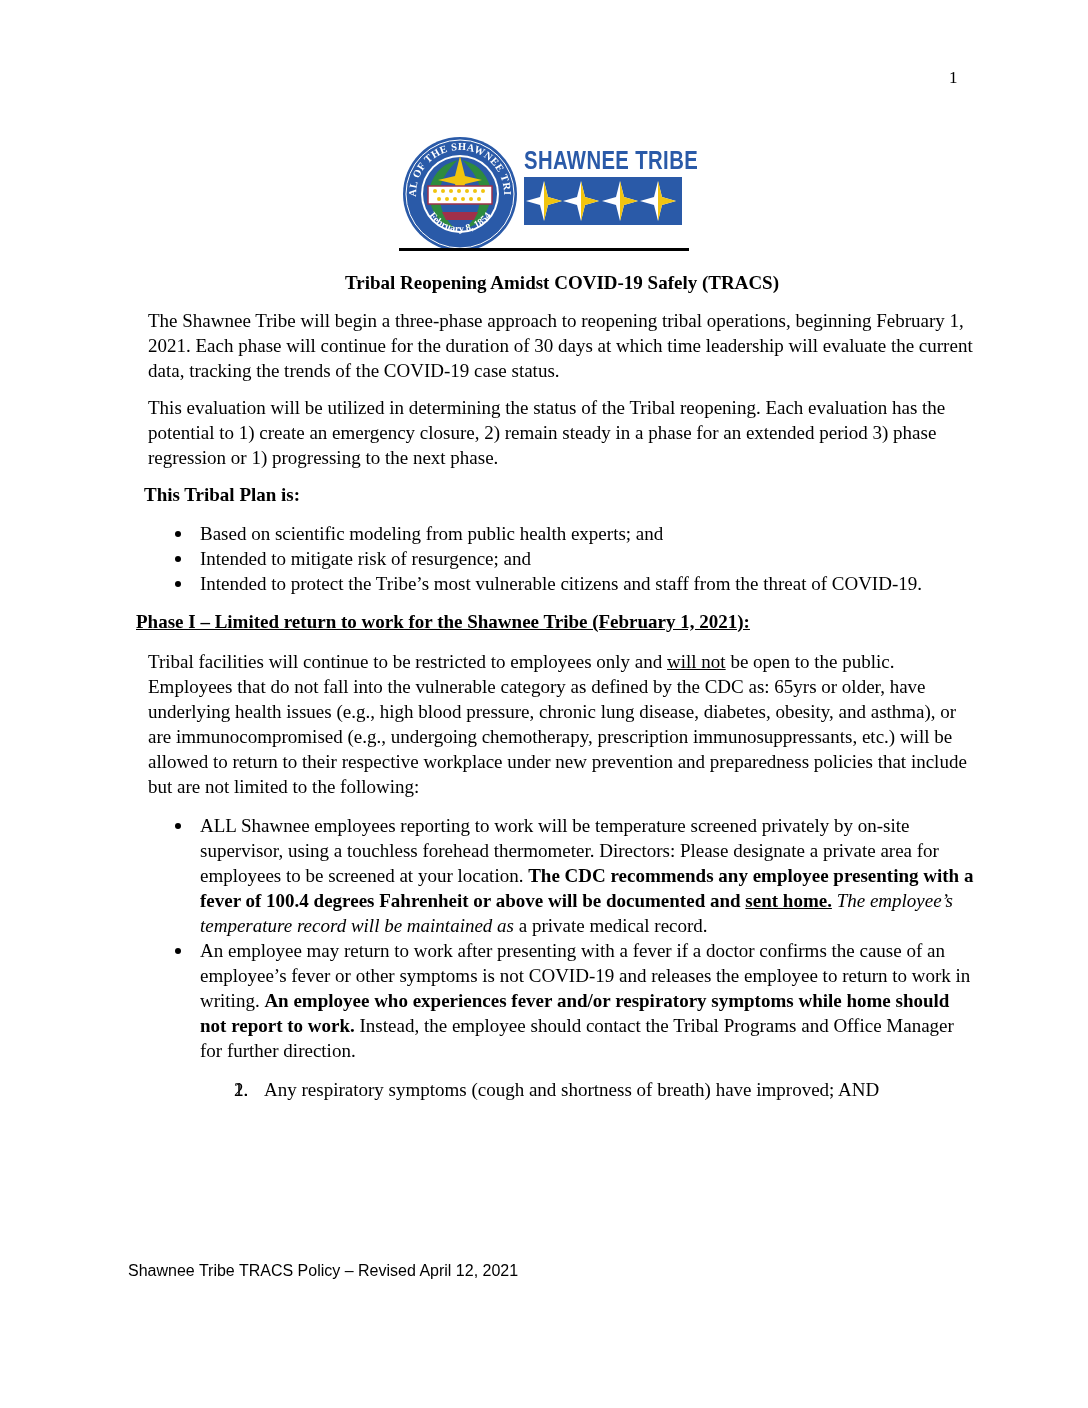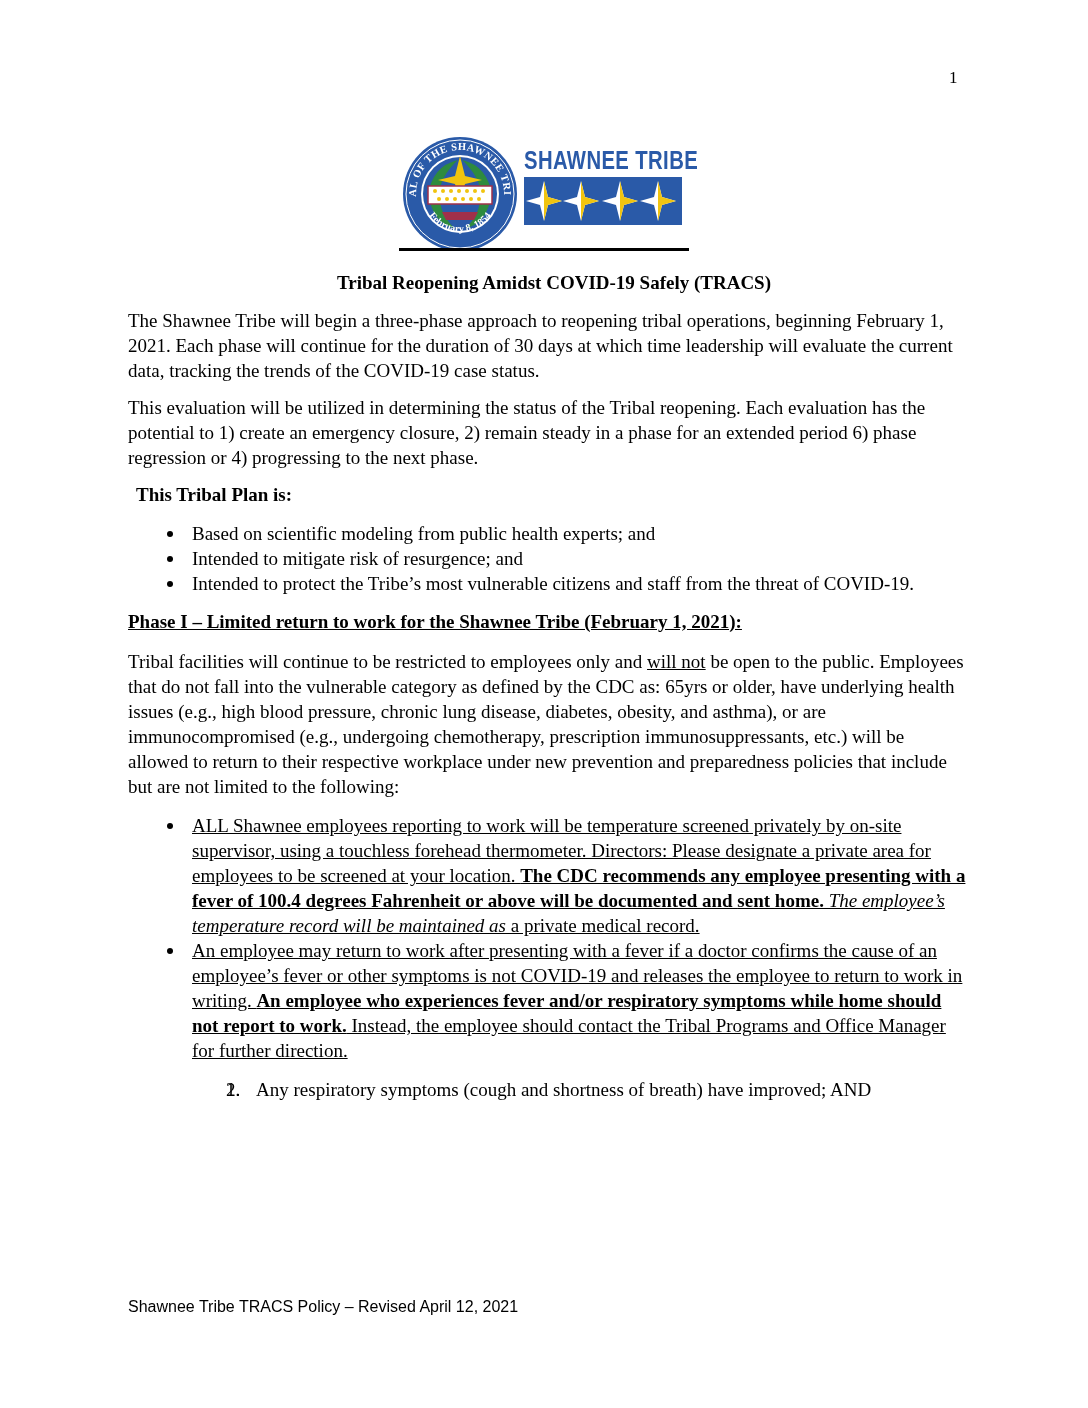--- a/index.html
+++ b/index.html
@@ -24,50 +24,50 @@
       line-height: 28px;
     }
     .brand-box {
       position: absolute; left: 122px; top: 41px; width: 158px; height: 48px;
       background: #2a5aa8;
     }
     .logo-rule {
       position: absolute; left: 399px; top: 248px; width: 290px; height: 3px; background: #000;
     }
     .content {
-      position: absolute; left: 128px; top: 270px; width: 840px;
+      position: absolute; left: 136px; top: 270px; width: 840px;
       font-size: 19px; line-height: 25px;
     }
     .title {
       text-align: center; font-weight: bold; font-size: 19px; margin: 0 0 13px 0;
       padding-left: 12px;
     }
-    p { margin: 0 0 12px 0; }
+    p { margin: 0 0 12px 12px; }
     .plan-heading { font-weight: bold; margin: 0 0 14px 8px; }
     ul.bullets { list-style: none; margin: 0 0 13px 0; padding: 0; }
     ul.bullets li { position: relative; padding-left: 64px; }
     ul.bullets li .dot {
       position: absolute; left: 39px; top: 10px; width: 6px; height: 6px;
       background: #000; border-radius: 50%;
     }
     .phase-heading { font-weight: bold; text-decoration: underline; margin: 8px 0 15px 0; }
-    ul.bullets2 { list-style: none; margin: 14px 0 14px 0; padding: 0; text-decoration: underline; }
+    ul.bullets2 { list-style: none; margin: 14px 0 14px 0; padding: 0; }
     ul.bullets2 li { position: relative; padding-left: 64px; }
     ul.bullets2 li .dot {
       position: absolute; left: 39px; top: 10px; width: 6px; height: 6px;
       background: #000; border-radius: 50%;
     }
     ol.criteria { list-style: none; margin: 0; padding: 0; }
     ol.criteria li { position: relative; padding-left: 128px; }
     ol.criteria li .num { position: absolute; left: 98px; top: 0; }
     .u { text-decoration: underline; }
     .b { font-weight: bold; }
     .i { font-style: italic; }
     .footer {
-      position: absolute; left: 128px; top: 1298px;
+      position: absolute; left: 128px; top: 1262px;
       font-family: "Liberation Sans", "DejaVu Sans", sans-serif; font-size: 16px;
     }
   </style>
 </head>
 <body>
 
 <div class="page-number">1</div>
 
 <div class="logo-wrap">
   <svg class="seal" viewBox="0 0 116 116" xmlns="http://www.w3.org/2000/svg">
@@ -129,21 +129,21 @@
       </g>
     </svg>
   </div>
 </div>
 <div class="logo-rule"></div>
 
 <div class="content">
   <div class="title">Tribal Reopening Amidst COVID-19 Safely (TRACS)</div>
 
   <p>The Shawnee Tribe will begin a three-phase approach to reopening tribal operations, beginning February 1, 2021. Each phase will continue for the duration of 30 days at which time leadership will evaluate the current data, tracking the trends of the COVID-19 case status.</p>
-  <p>This evaluation will be utilized in determining the status of the Tribal reopening. Each evaluation has the potential to 1) create an emergency closure, 2) remain steady in a phase for an extended period 6) phase regression or 4) progressing to the next phase.</p>
+  <p>This evaluation will be utilized in determining the status of the Tribal reopening. Each evaluation has the potential to 1) create an emergency closure, 2) remain steady in a phase for an extended period 3) phase regression or 1) progressing to the next phase.</p>
 
   <p class="plan-heading">This Tribal Plan is:</p>
 
   <ul class="bullets">
     <li><span class="dot"></span><span>Based on scientific modeling from public health experts; and</span></li>
     <li><span class="dot"></span><span>Intended to mitigate risk of resurgence; and</span></li>
     <li><span class="dot"></span><span>Intended to protect the Tribe’s most vulnerable citizens and staff from the threat of COVID-19.</span></li>
   </ul>
 
   <p class="phase-heading">Phase I – Limited return to work for the Shawnee Tribe (February 1, 2021):</p>

